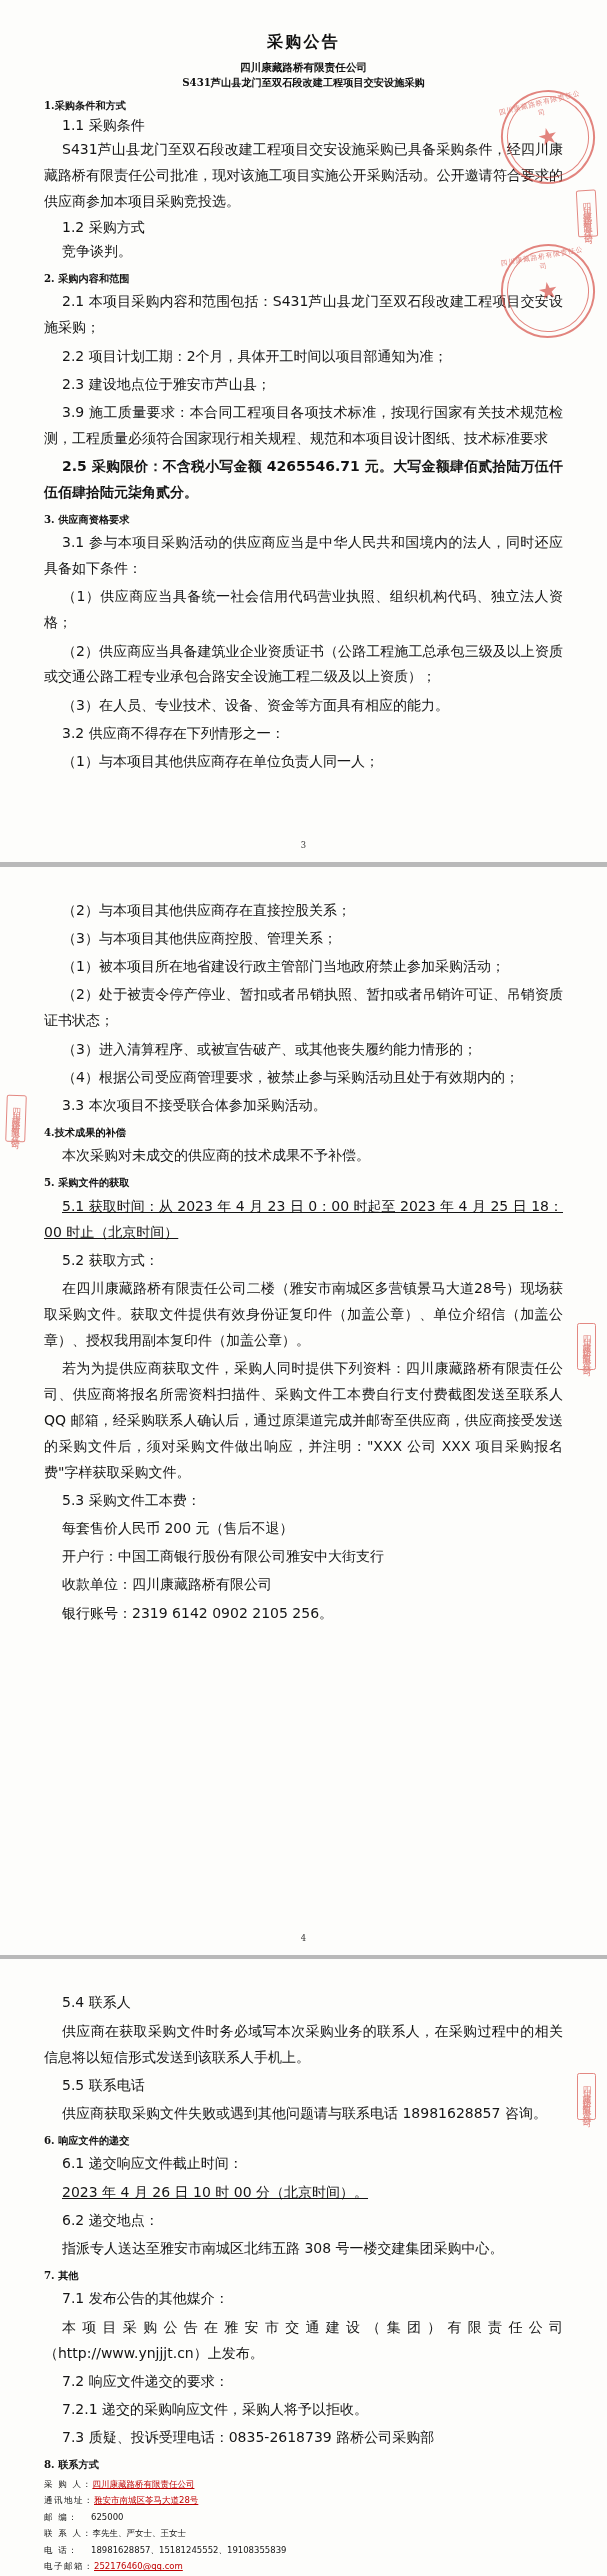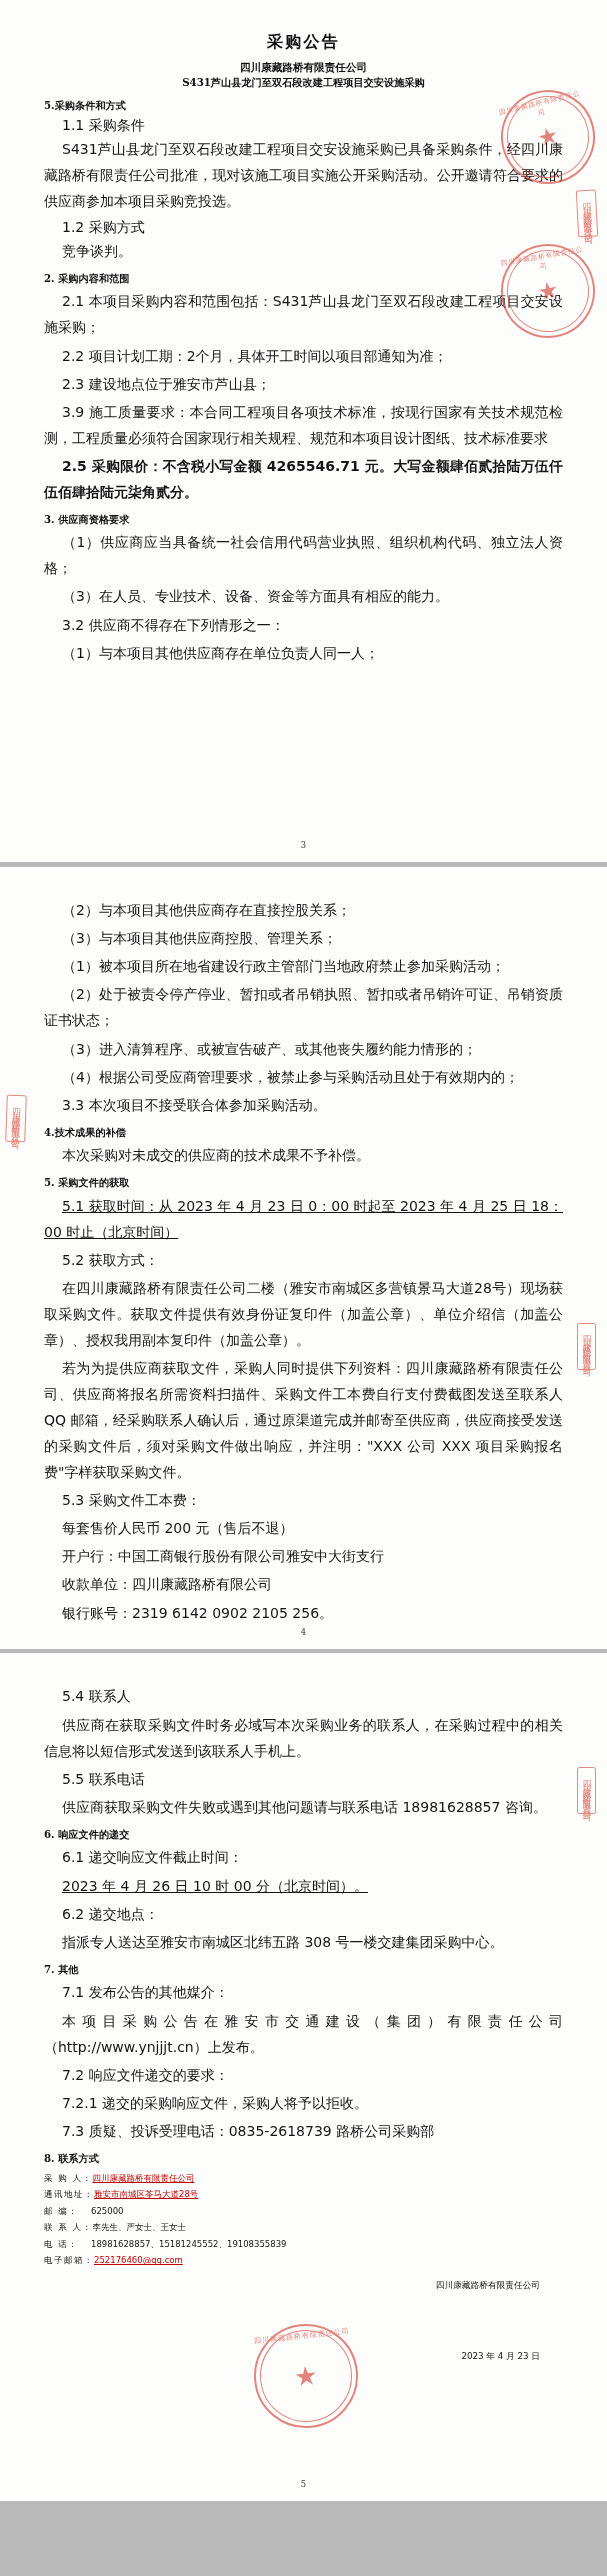--- a/index.html
+++ b/index.html
@@ -8,21 +8,21 @@
   .page{
     position:relative;
     width:607px;
     background:#fdfdfb;
     box-sizing:border-box;
     padding:29px 44px 23px 44px;
     overflow:hidden;
   }
   .page + .page{margin-top:4.6px;}
   .p1{height:862px;}
-  .p2{height:782px;}
+  .p2{height:1088px;}
   .p3{height:848px;}
 
   .title{
     text-align:center;
     font-family:"DejaVu Serif","Liberation Serif",serif;
     font-size:16px;
     font-weight:bold;
     letter-spacing:2.3px;
     margin:3px 0 7.6px 0;
     color:#111;
@@ -161,35 +161,37 @@
       <div class="ring"></div>
       <div class="arc">四川康藏路桥有限责任公司</div>
       <div class="star">★</div>
     </div>
     <div class="seal-side seal-side-a">四川康藏路桥有限责任公司</div>
 
     <div class="title">采购公告</div>
     <div class="subtitle">四川康藏路桥有限责任公司</div>
     <div class="subtitle2">S431芦山县龙门至双石段改建工程项目交安设施采购</div>
 
-    <div class="h1">5.采购条件和方式</div>
+    <div class="h1">1.采购条件和方式</div>
     <div class="h2 ind">1.1 采购条件</div>
     <p class="t ind">S431芦山县龙门至双石段改建工程项目交安设施采购已具备采购条件，经四川康藏路桥有限责任公司批准，现对该施工项目实施公开采购活动。公开邀请符合要求的供应商参加本项目采购竞投选。</p>
     <div class="h2 ind">1.2 采购方式</div>
     <p class="t ind">竞争谈判。</p>
 
     <div class="h1">2. 采购内容和范围</div>
     <p class="t ind">2.1 本项目采购内容和范围包括：S431芦山县龙门至双石段改建工程项目交安设施采购；</p>
     <p class="t ind">2.2 项目计划工期：2个月，具体开工时间以项目部通知为准；</p>
     <p class="t ind">2.3 建设地点位于雅安市芦山县；</p>
     <p class="t ind">3.9 施工质量要求：本合同工程项目各项技术标准，按现行国家有关技术规范检测，工程质量必须符合国家现行相关规程、规范和本项目设计图纸、技术标准要求</p>
     <p class="t ind bold">2.5 采购限价：不含税小写金额 4265546.71 元。大写金额肆佰贰拾陆万伍仟伍佰肆拾陆元柒角贰分。</p>
 
     <div class="h1">3. 供应商资格要求</div>
+    <p class="t ind">3.1 参与本项目采购活动的供应商应当是中华人民共和国境内的法人，同时还应具备如下条件：</p>
     <p class="t ind">（1）供应商应当具备统一社会信用代码营业执照、组织机构代码、独立法人资格；</p>
+    <p class="t ind">（2）供应商应当具备建筑业企业资质证书（公路工程施工总承包三级及以上资质或交通公路工程专业承包合路安全设施工程二级及以上资质）；</p>
     <p class="t ind">（3）在人员、专业技术、设备、资金等方面具有相应的能力。</p>
     <p class="t ind">3.2 供应商不得存在下列情形之一：</p>
     <p class="t ind">（1）与本项目其他供应商存在单位负责人同一人；</p>
 
     <div class="pagenum">3</div>
   </div>
 
   <div class="page p2">
 
     <div class="seal-side seal-side-b">四川康藏路桥有限责任公司</div>

